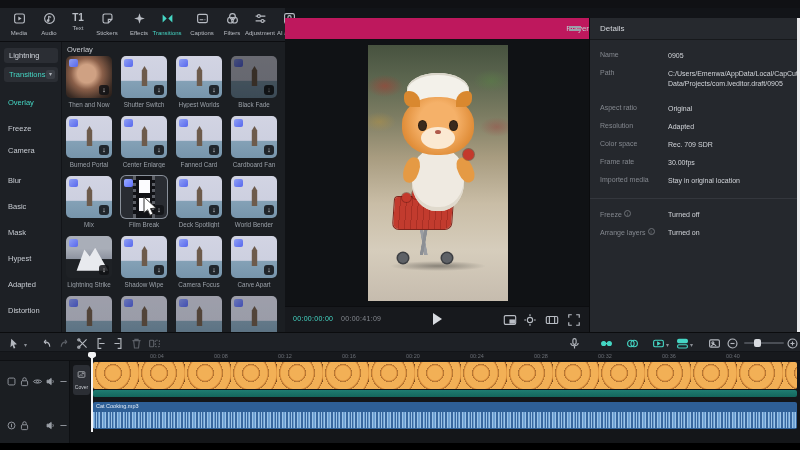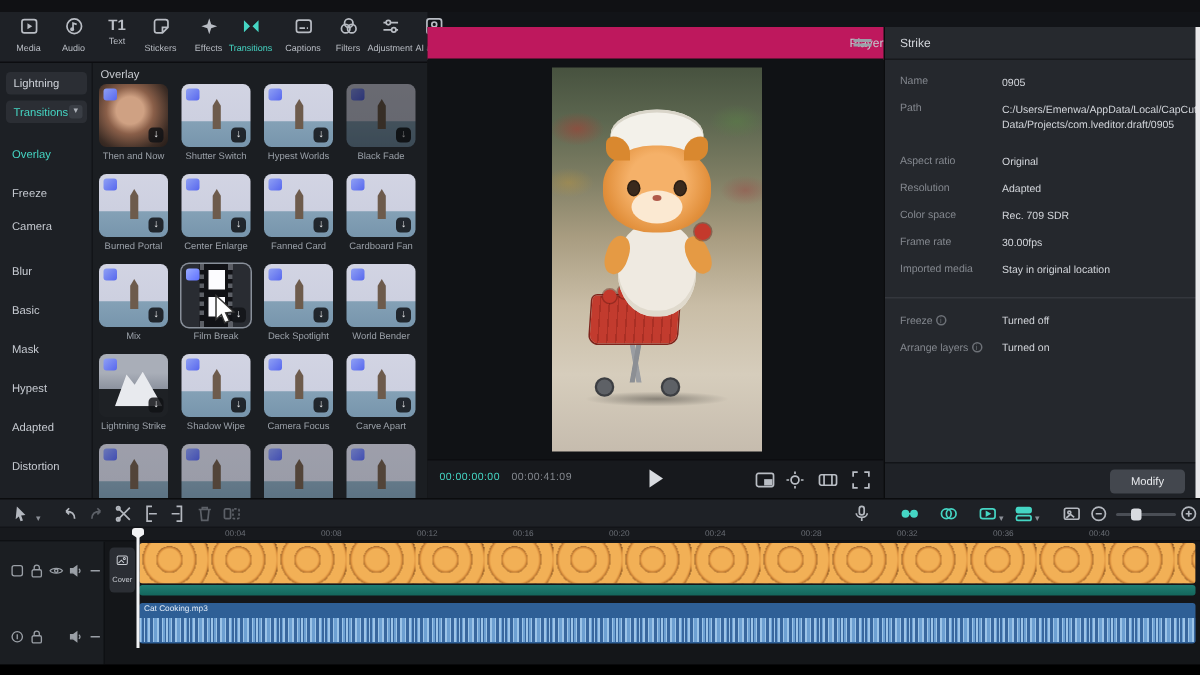--- a/index.html
+++ b/index.html
@@ -400,21 +400,21 @@
             <path d="M5 4 V12 M11 4 V12"></path>
           </svg></span>
       <span class="pico" style="right:8px"><svg viewBox="0 0 16 16">
             <path d="M2 5.5 V2 H5.5 M10.5 2 H14 V5.5 M14 10.5 V14 H10.5 M5.5 14 H2 V10.5"></path>
           </svg></span>
     </div>
   </div>
 
   <div class="abs details">
     <div class="dhead">
-      <span>Strike</span>
+      <span>Details</span>
     </div>
     <div class="drow-l" style="top:33px">Name</div>
     <div class="drow-v" style="top:33px">0905</div>
     <div class="drow-l" style="top:51px">Path</div>
     <div class="drow-v" style="top:51px">C:/Users/Emenwa/AppData/Local/CapCut/User Data/Projects/com.lveditor.draft/0905</div>
     <div class="drow-l" style="top:86px">Aspect ratio</div>
     <div class="drow-v" style="top:86px">Original</div>
     <div class="drow-l" style="top:104px">Resolution</div>
     <div class="drow-v" style="top:104px">Adapted</div>
     <div class="drow-l" style="top:122px">Color space</div>
@@ -425,23 +425,20 @@
     <div class="drow-v" style="top:158px">Stay in original location</div>
     <div class="dsep" style="top:180px"></div>
     <div class="drow-l" style="top:192px">
       <span>Freeze</span><span class="info-i">i</span>
     </div>
     <div class="drow-v" style="top:192px">Turned off</div>
     <div class="drow-l" style="top:210px">
       <span>Arrange layers</span><span class="info-i">i</span>
     </div>
     <div class="drow-v" style="top:210px">Turned on</div>
-    <div class="dfoot">
-      <div class="modify">Modify</div>
-    </div>
   </div>
   <div class="abs scrolledge"></div>
 
   <div class="abs tltools">
     <span class="tico" style="left:8px"><svg viewBox="0 0 16 16">
           <path d="M4 2 L11 9 L7.5 9.5 L9 13.5 L7 14.2 L5.6 10.2 L3 12.5 Z" fill="currentColor" stroke="none"></path>
         </svg></span>
     <span class="tchev" style="left:24px">▾</span>
     <span class="tico" style="left:40px"><svg viewBox="0 0 16 16">
           <path d="M12 12 C12 7.5 9 6 5 6 M5 6 L7.5 3.5 M5 6 L7.5 8.5"></path>

